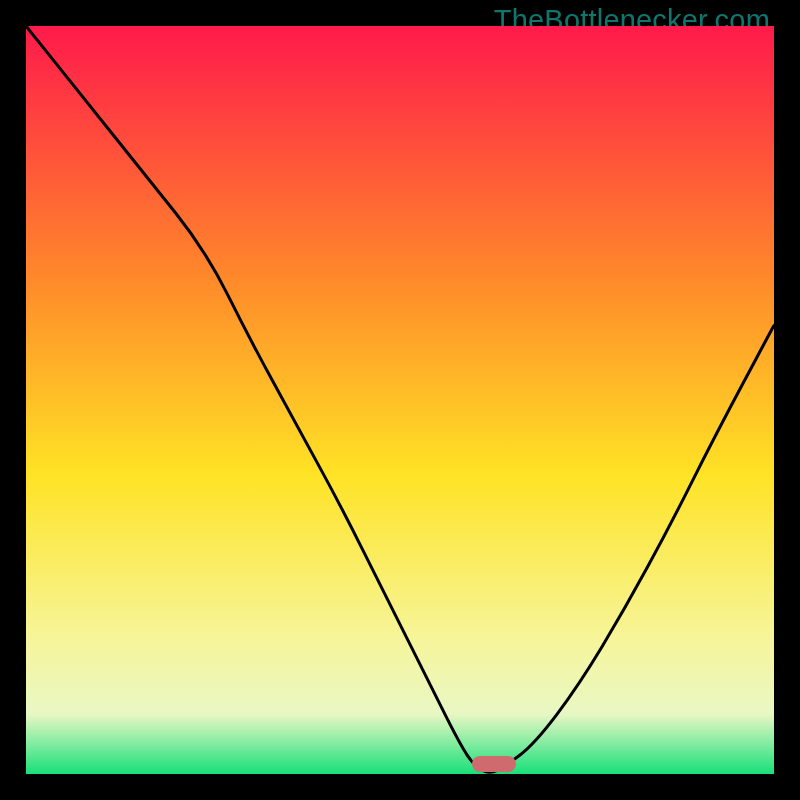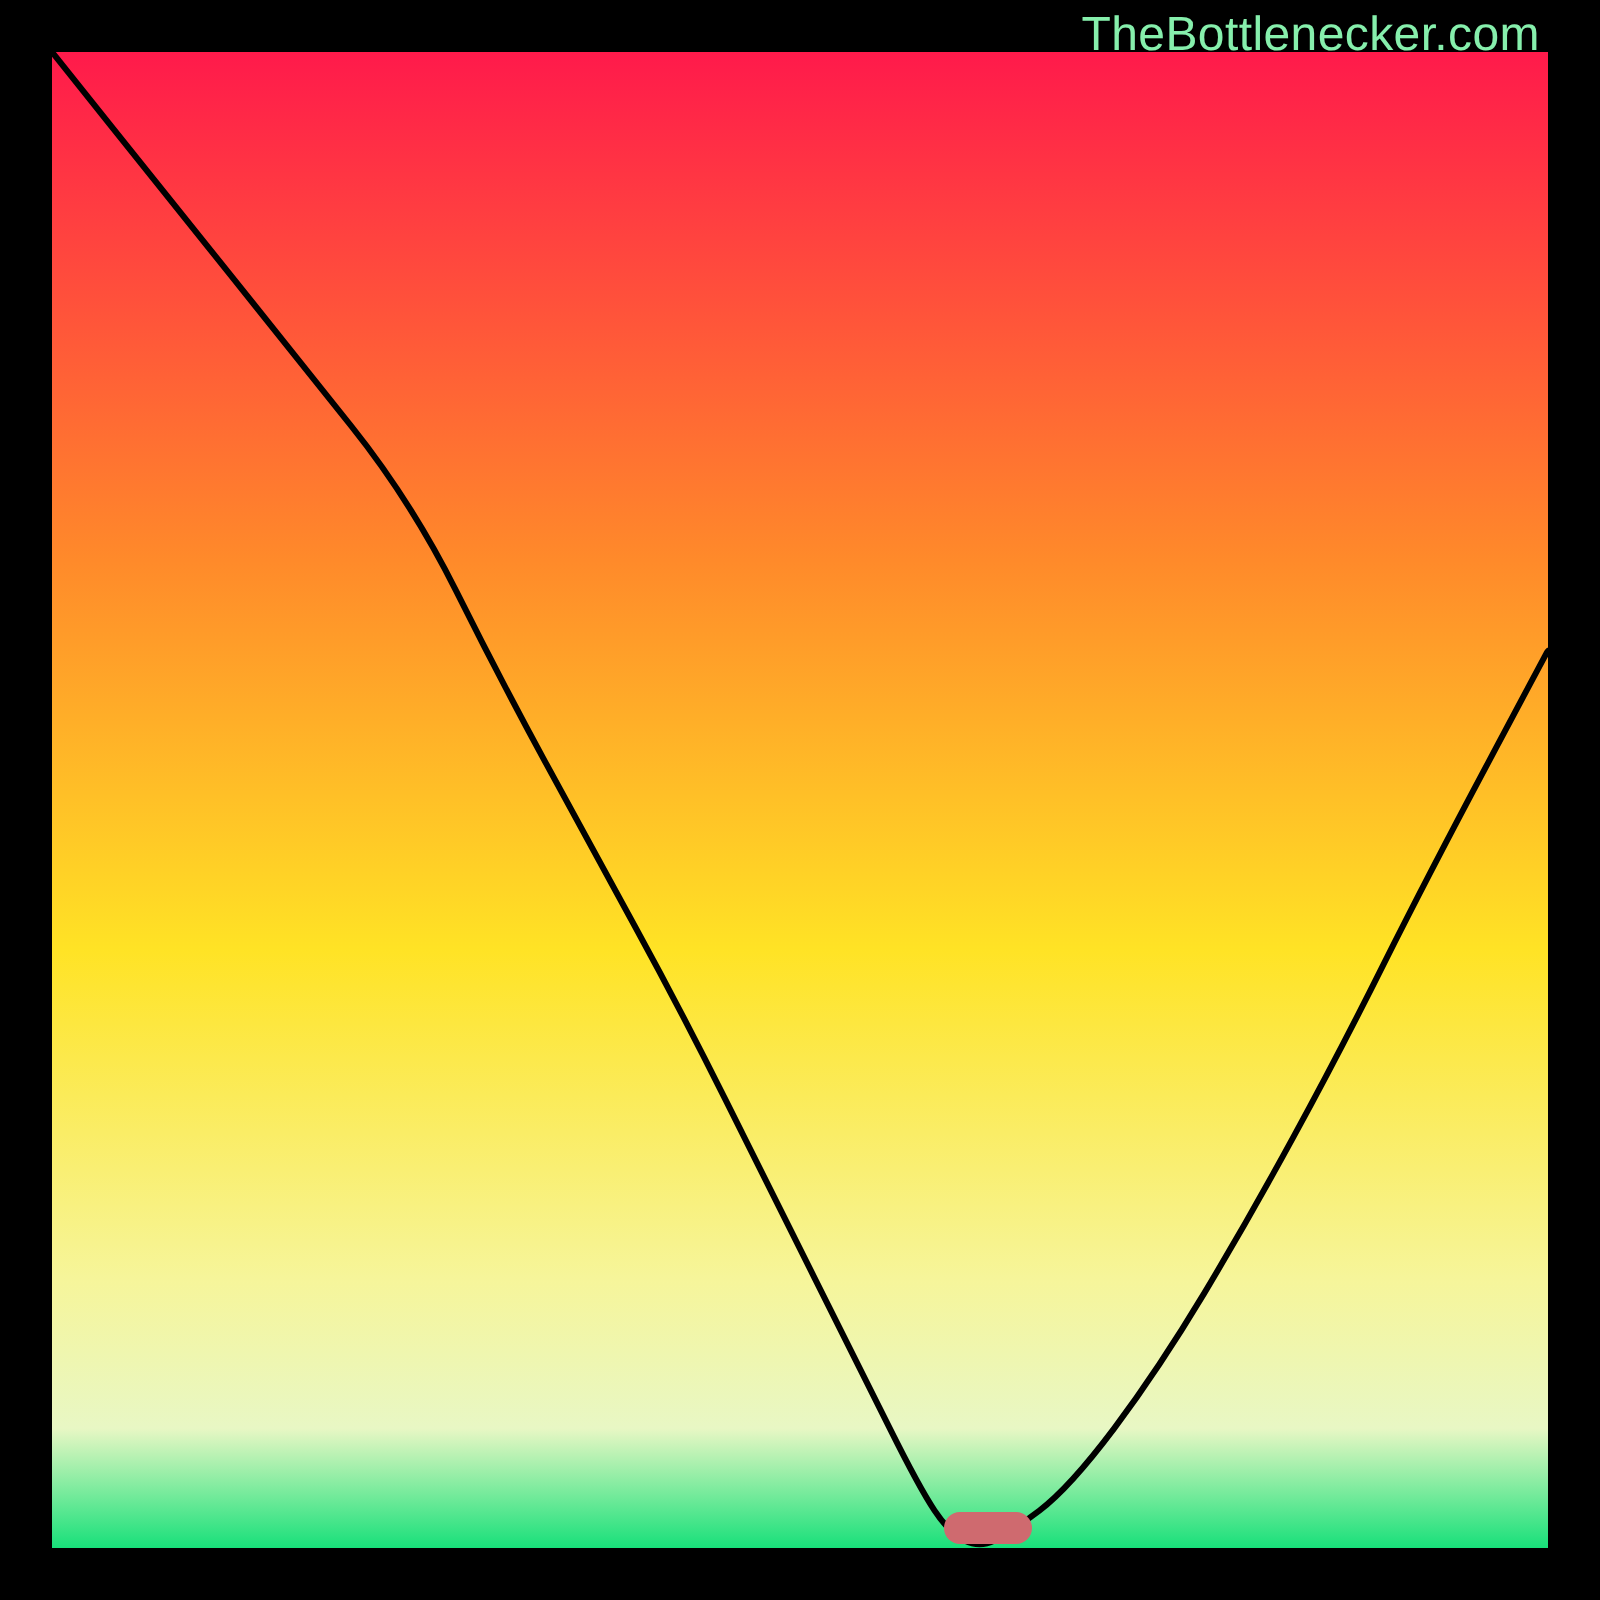--- a/index.html
+++ b/index.html
@@ -34,22 +34,22 @@
   svg.curve {
     position: absolute;
     inset: 0;
     width: 100%;
     height: 100%;
   }
   .watermark {
     position: absolute;
     top: 4px;
     right: 30px;
-    color: #86efac;
-    font-size: 24px;
+    color: #0f766e;
+    font-size: 29px;
     font-weight: 500;
     letter-spacing: 0.2px;
   }
   .marker {
     position: absolute;
     background: #cf6a6f;
     border-radius: 999px;
   }
 </style>
 </head>

